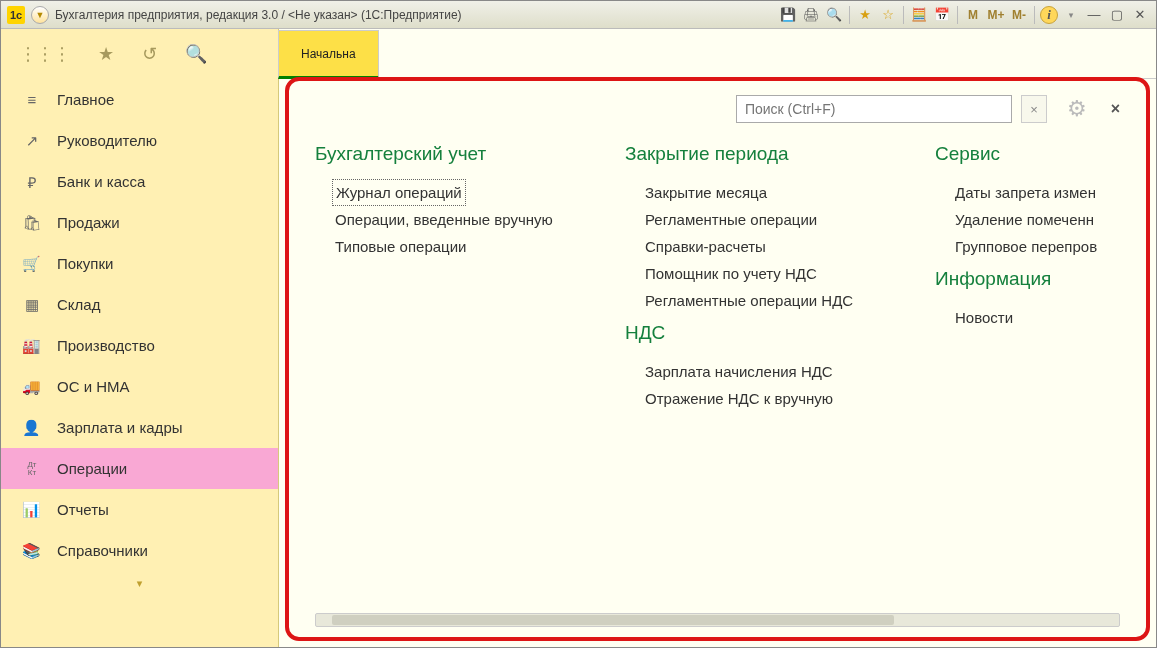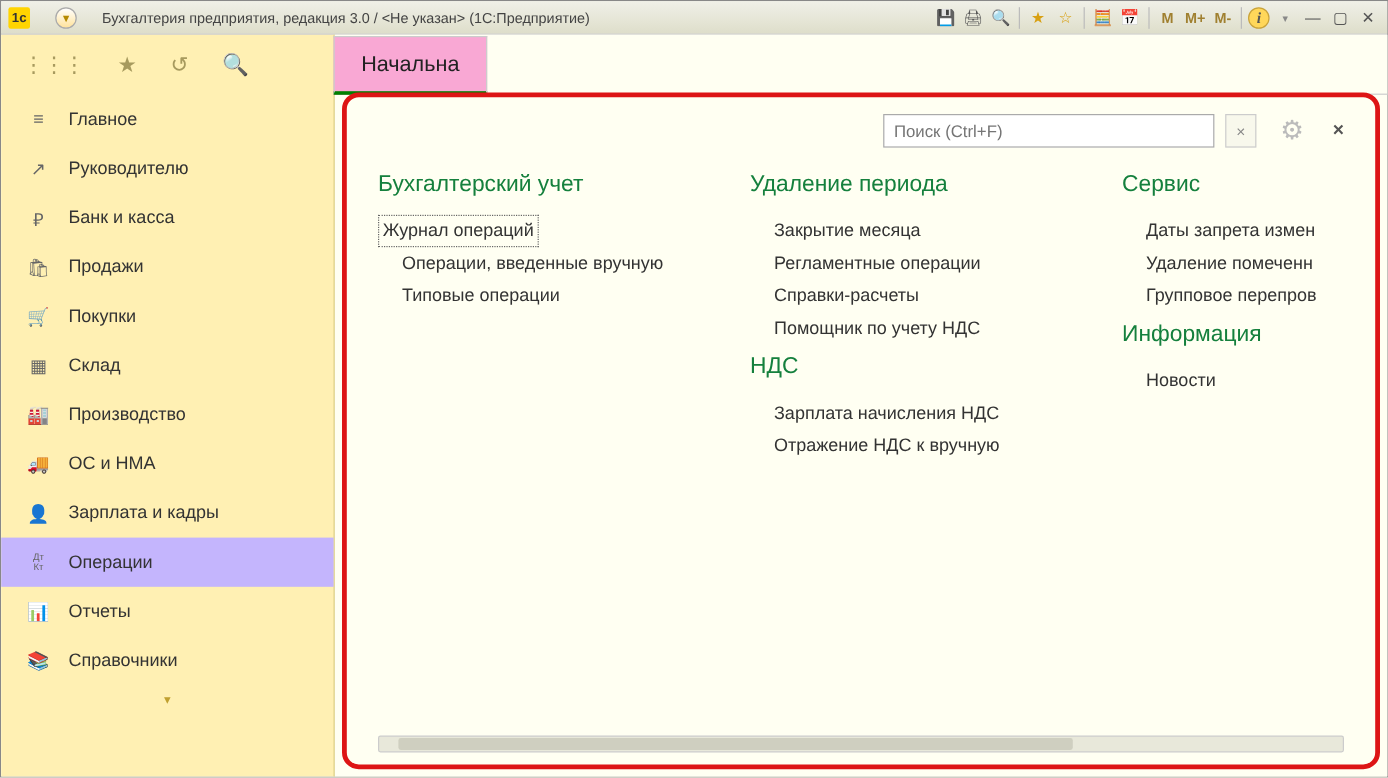--- a/index.html
+++ b/index.html
@@ -22,21 +22,21 @@
   }
   .titlebar {
     height: 28px;
     background: linear-gradient(to bottom, #f0f0e8 0%, #dedeca 100%);
     border-bottom: 1px solid #bbb;
     display: flex;
     align-items: center;
     padding: 0 6px;
     font-size: 12px;
     color: #444;
-    gap: 21px;
+    gap: 6px;
   }
   .tb-icon {
     width: 18px; height: 18px;
     display: inline-flex; align-items:center; justify-content:center;
     font-size: 11px;
   }
   .tb-1c { background:#ffd400; border-radius:2px; font-weight:bold; color:#333;}
   .tb-down { width:18px;height:18px;border:1px solid #aaa;border-radius:9px;background:linear-gradient(#fff,#ffe39c);display:inline-flex;align-items:center;justify-content:center;color:#b58a00;font-size:9px;}
   .tb-title { flex: 1; }
   .tb-right { display:flex; gap:3px; align-items:center;}
@@ -78,45 +78,45 @@
     height:41px;
     color:#333;
     font-size:15px;
     cursor:pointer;
   }
   .sb-item .ic{
     width:22px; text-align:center;
     color:#666; font-size:15px;
   }
   .sb-item.active{
-    background:#c4b5fd;
+    background:#f9a8d4;
   }
   .sb-expand{
     text-align:center; color:#c0a030; font-size:11px; padding:6px 0; cursor:pointer;
   }
   .main-area{
     flex:1;
     position:relative;
     background:#fffff2;
   }
   .tab-row{
     height:50px;
     display:flex;
     align-items:stretch;
     background:#fffff2;
     border-bottom:1px solid #ccc;
   }
   .tab{
     display:flex;
     align-items:center;
     padding:12px 22px;
-    background:#f9a8d4;
+    background:#fde047;
     border:1px solid #ccc;
     border-bottom:3px solid green;
-    font-size:18px;
+    font-size:12px;
     color:#222;
     margin-left:-1px;
     position:relative;
     top:1px;
   }
   .popup{
     position:absolute;
     left:284px;
     top:48px;
     right:6px;
@@ -170,20 +170,21 @@
   .col .link{
     display:block;
     color:#333;
     font-size:15px;
     padding:5px 0 5px 20px;
     cursor:pointer;
   }
   .col .link.sel{
     border:1px dotted #666;
     padding:4px 3px 4px 3px;
+    margin-left:17px;
     display:inline-block;
   }
   .hscroll{
     height:14px;
     background:#e8e8da;
     border:1px solid #ccc;
     border-radius:2px;
     margin-top:6px;
     position:relative;
   }
@@ -300,25 +301,26 @@
     <div class="popup">
       <div class="popup-top">
         <input class="search-box" placeholder="Поиск (Ctrl+F)" style="">
         <div class="search-clear">×</div>
         <span class="gear-btn">⚙</span>
         <span class="close-btn">×</span>
       </div>
       <div class="popup-body" id="popup-cols">
           <div class="col"><h3>Бухгалтерский учет</h3><span class="link sel">Журнал операций</span><span class="link">Операции, введенные вручную</span><span class="link">Типовые операции</span></div>
           <div class="col">
-            <h3>Удаление периода</h3>
+            <h3>Закрытие периода</h3>
             <span class="link">Закрытие месяца</span>
             <span class="link">Регламентные операции</span>
             <span class="link">Справки-расчеты</span>
             <span class="link">Помощник по учету НДС</span>
+            <span class="link">Регламентные операции НДС</span>
             <h3>НДС</h3>
             <span class="link">Зарплата начисления НДС</span>
             <span class="link">Отражение НДС к вручную</span>
           </div>
           <div class="col">
             <h3>Сервис</h3>
             <span class="link">Даты запрета измен</span>
             <span class="link">Удаление помеченн</span>
             <span class="link">Групповое перепров</span>
             <h3>Информация</h3>

